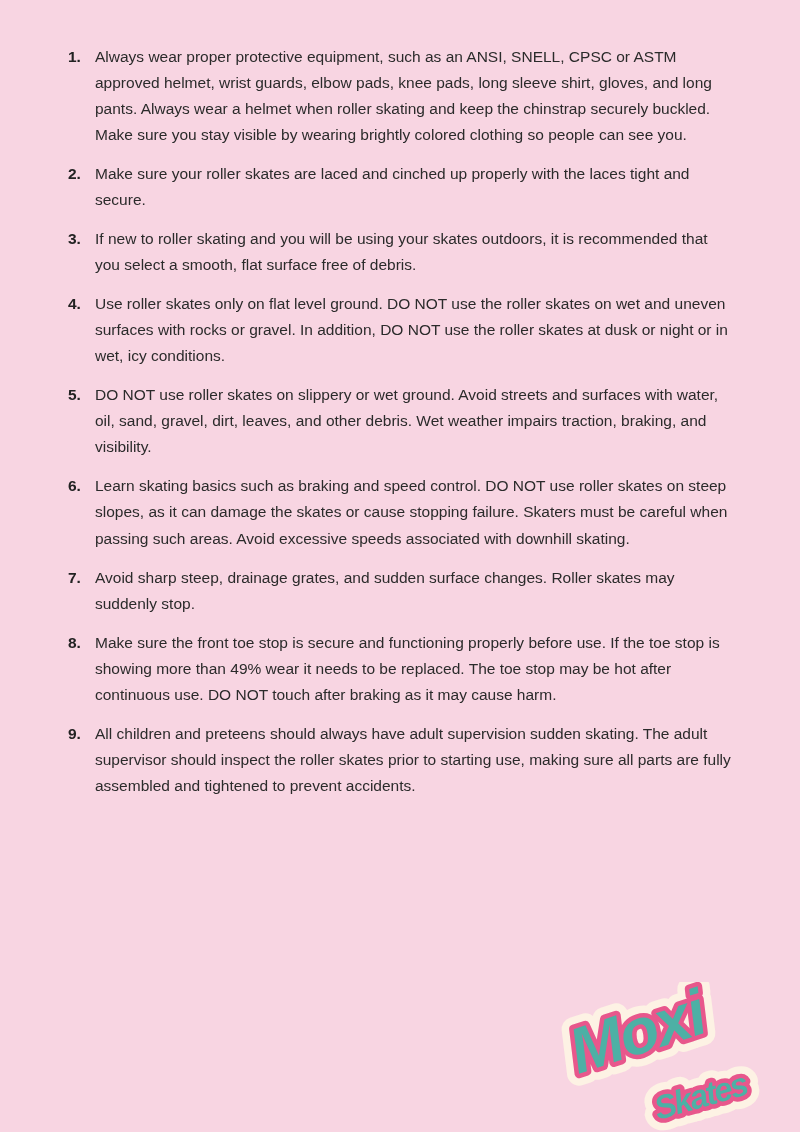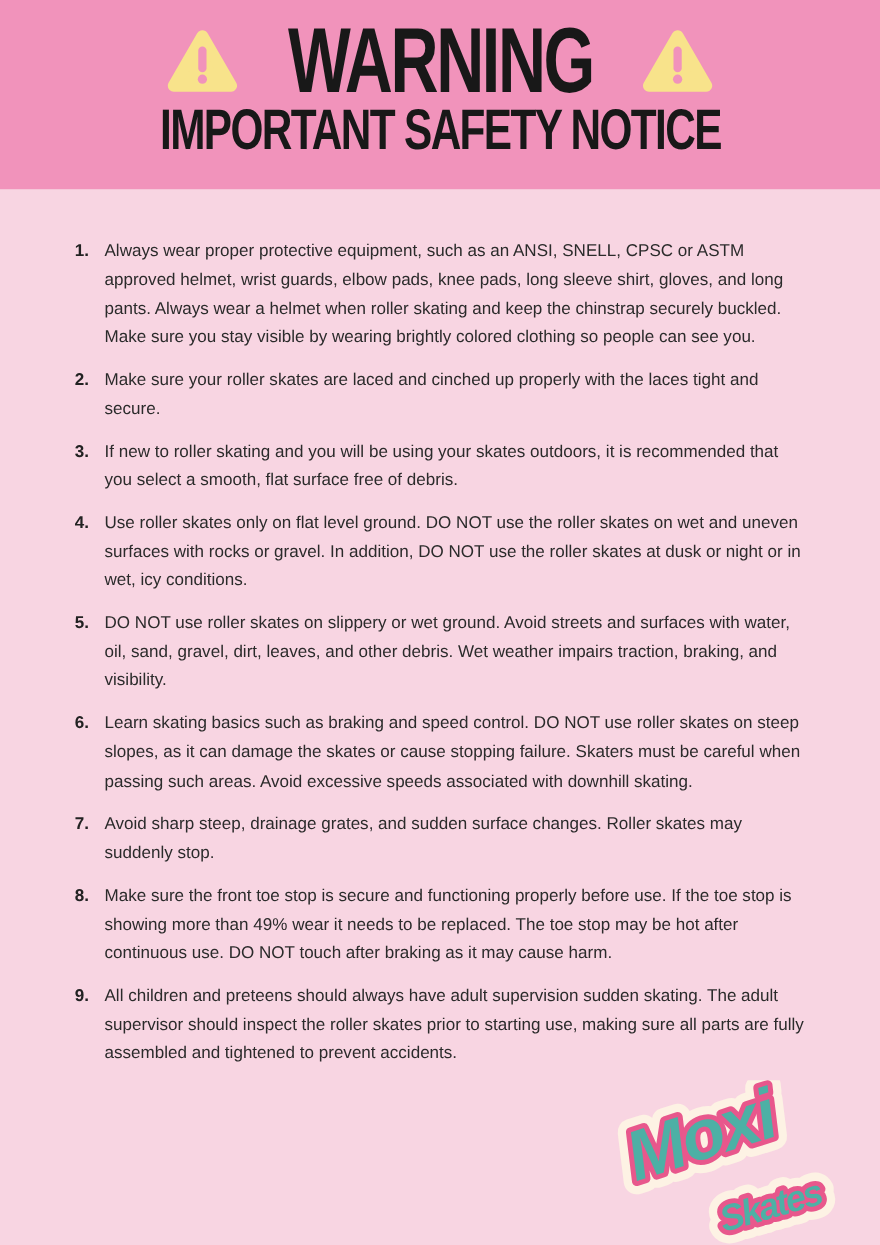--- a/index.html
+++ b/index.html
@@ -120,36 +120,20 @@
     stroke-width: 9px;
     stroke-linejoin: round;
     paint-order: stroke;
   }
 </style>
 </head>
 <body>
 
 <div class="page">
 
-  <div class="header">
-    <div class="title-row">
-      <svg class="warning-triangle" width="64" height="62" viewBox="0 0 64 62" aria-hidden="true">
-        <path d="M32 9 L58 54 L6 54 Z" fill="#f8e38b" stroke="#f8e38b" stroke-width="11" stroke-linejoin="round"></path>
-        <line x1="32" y1="22" x2="32" y2="38" stroke="#f193bb" stroke-width="7.5" stroke-linecap="round"></line>
-        <circle cx="32" cy="48" r="4.2" fill="#f193bb"></circle>
-      </svg>
-      <span class="warning-title">WARNING</span>
-      <svg class="warning-triangle" width="64" height="62" viewBox="0 0 64 62" aria-hidden="true">
-        <path d="M32 9 L58 54 L6 54 Z" fill="#f8e38b" stroke="#f8e38b" stroke-width="11" stroke-linejoin="round"></path>
-        <line x1="32" y1="22" x2="32" y2="38" stroke="#f193bb" stroke-width="7.5" stroke-linecap="round"></line>
-        <circle cx="32" cy="48" r="4.2" fill="#f193bb"></circle>
-      </svg>
-    </div>
-    <span class="subtitle">IMPORTANT SAFETY NOTICE</span>
-  </div>
 
   <div class="content">
 
     <ol class="precautions-list">
         <li class="precaution-item">
         <span class="num">1.</span>
         <span class="txt">Always wear proper protective equipment, such as an ANSI, SNELL, CPSC or ASTM approved helmet, wrist guards, elbow pads, knee pads, long sleeve shirt, gloves, and long pants. Always wear a helmet when roller skating and keep the chinstrap securely buckled. Make sure you stay visible by wearing brightly colored clothing so people can see you.</span>
       </li>
         <li class="precaution-item">
         <span class="num">2.</span>

